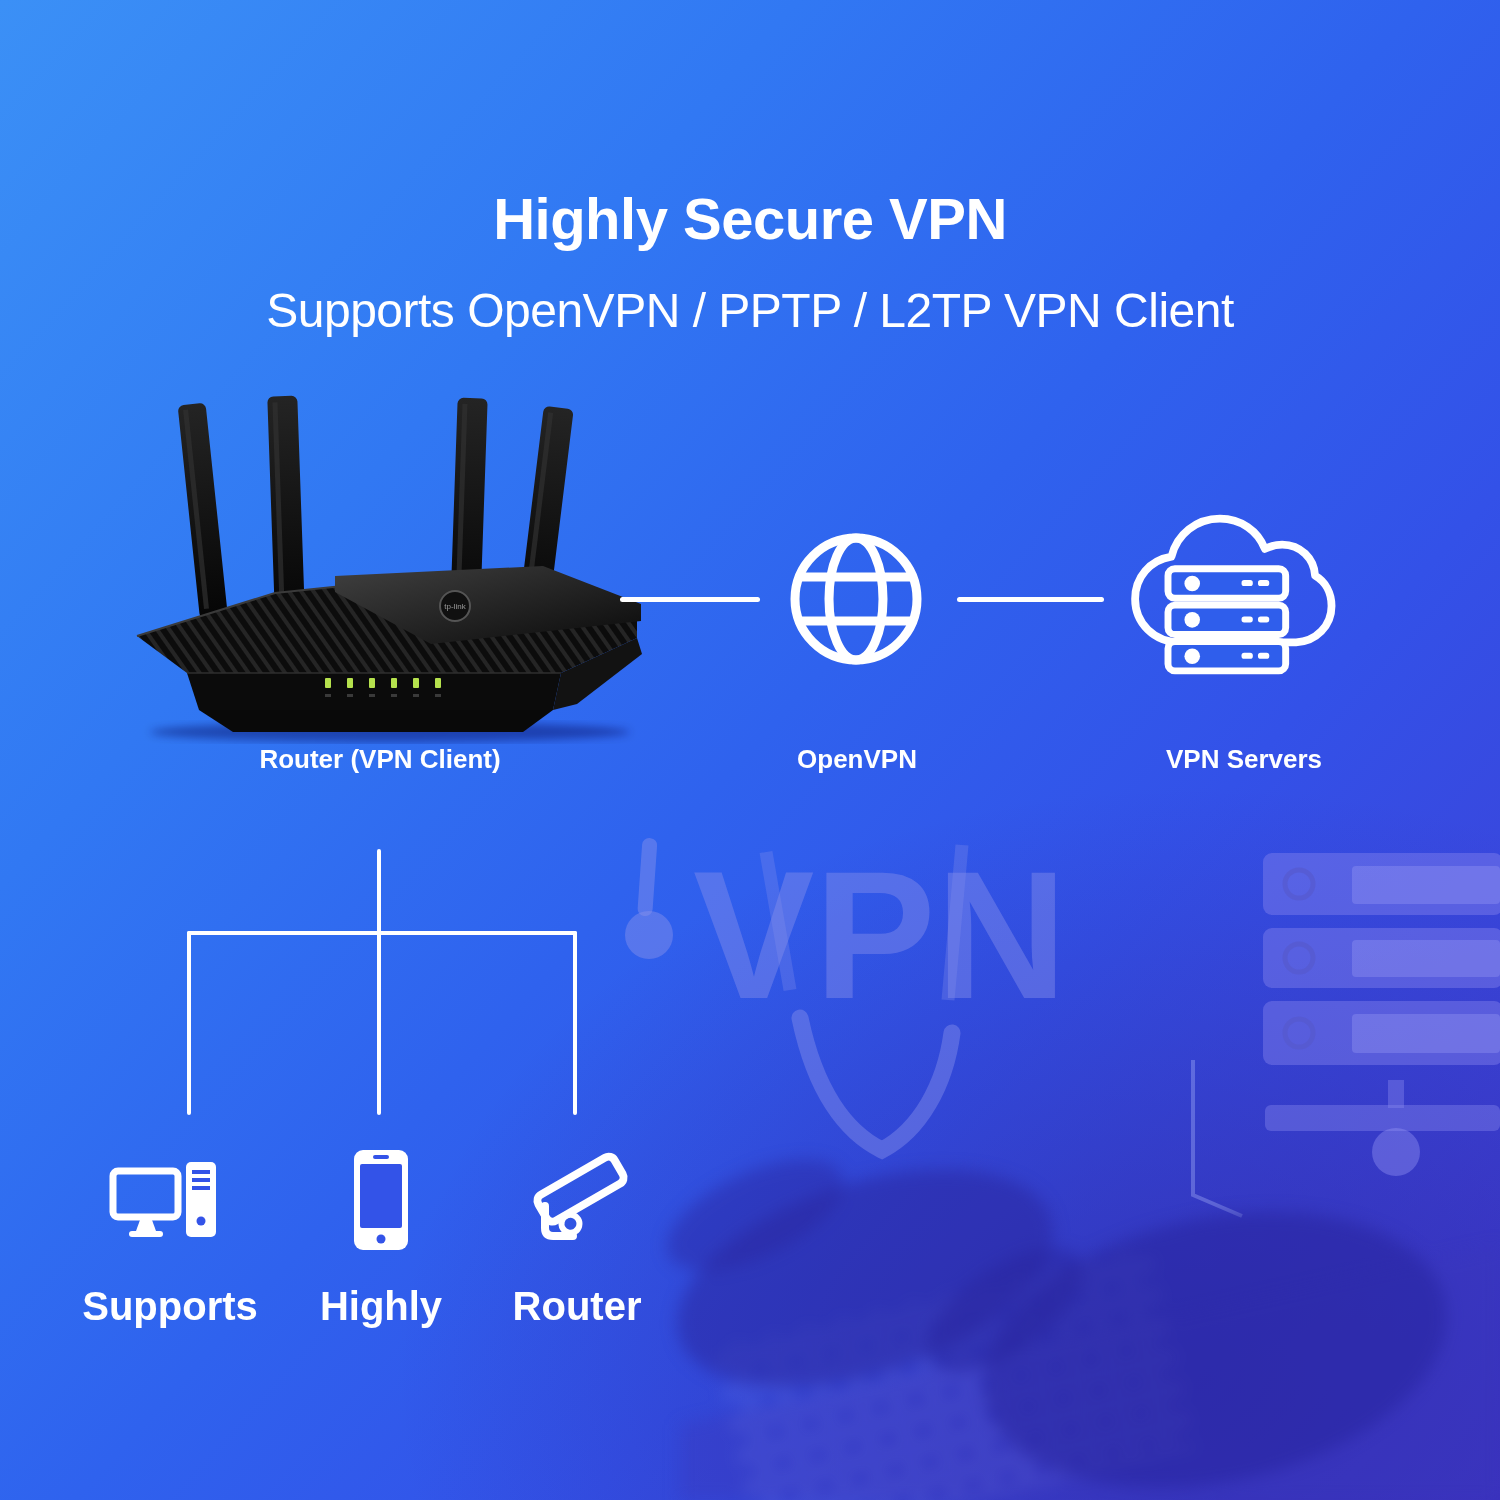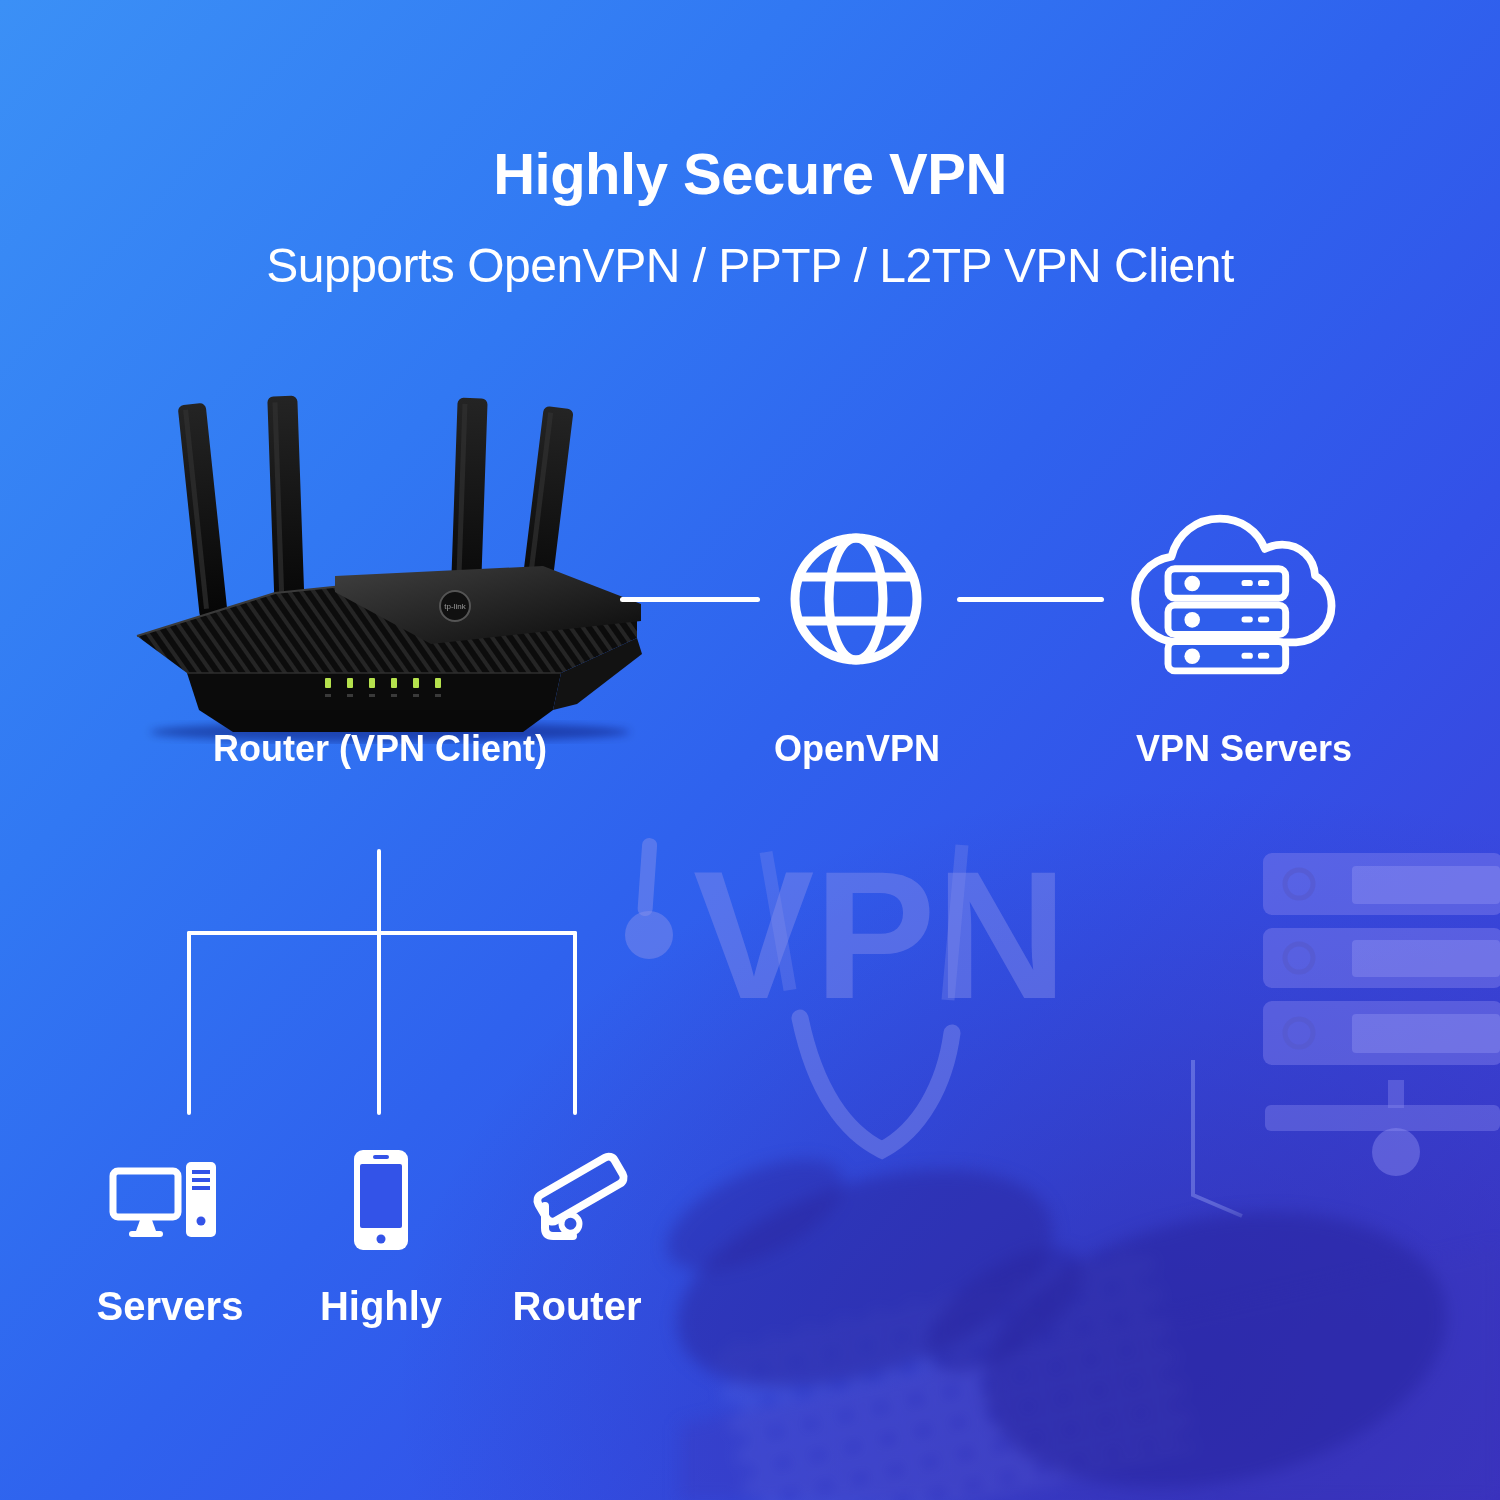--- a/index.html
+++ b/index.html
@@ -4,24 +4,24 @@
 <style>
   html,body{margin:0;padding:0;background:#222;}
   .stage{
     position:relative;width:1500px;height:1500px;overflow:hidden;
     font-family:"Liberation Sans",sans-serif;color:#fff;
     background:
       radial-gradient(1150px 850px at 80% 92%, rgba(44,32,148,0.50), rgba(44,32,148,0) 70%),
       linear-gradient(132deg,#3b90f6 0%,#3178f3 28%,#2f62ee 50%,#3351e8 68%,#3c42d8 88%,#4038ce 100%);
   }
   .abs{position:absolute;}
-  .ctext{left:0;right:0;text-align:center;}
+  .ctext{left:0;right:0;text-align:center;margin-top:45px;}
   .title{top:140px;font-size:58px;font-weight:700;letter-spacing:-0.5px;}
   .subtitle{top:238px;font-size:48px;font-weight:400;letter-spacing:-0.5px;}
-  .node-label{top:728px;font-size:36px;font-weight:600;transform:translateX(-50%);white-space:nowrap;}
+  .node-label{top:744px;font-size:26px;font-weight:600;transform:translateX(-50%);white-space:nowrap;}
   .device-label{top:1284px;font-size:40px;font-weight:600;transform:translateX(-50%);white-space:nowrap;}
   .hline,.vline{background:#ffffff;border-radius:3px;}
   .watermark-svg{left:0;top:0;}
   .hands-svg{left:0;top:0;filter:blur(8px);}
   svg{display:block;overflow:visible;}
 </style>
 </head>
 <body>
 
 <div class="stage">
@@ -213,17 +213,17 @@
   </svg>
 
   <svg class="abs" style="left:531px;top:1150px;" width="100" height="92" viewBox="0 0 100 92">
     <g transform="rotate(-30 50 40)" fill="none" stroke="#ffffff">
       <rect x="6" y="24" width="88" height="30" rx="7" stroke-width="8"></rect>
       <circle cx="24" cy="64" r="9" stroke-width="6"></circle>
     </g>
     <path d="M 14,56 L 14,78 Q 14,86 22,86 L 42,86" fill="none" stroke="#ffffff" stroke-width="8" stroke-linecap="round"></path>
   </svg>
 
-  <div class="abs device-label" style="left:170px;">Servers</div>
+  <div class="abs device-label" style="left:170px;">Supports</div>
   <div class="abs device-label" style="left:381px;">Highly</div>
   <div class="abs device-label" style="left:577px;">Router</div>
 
 </div>
 
 </body></html>

